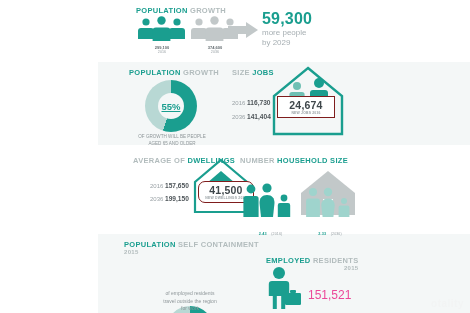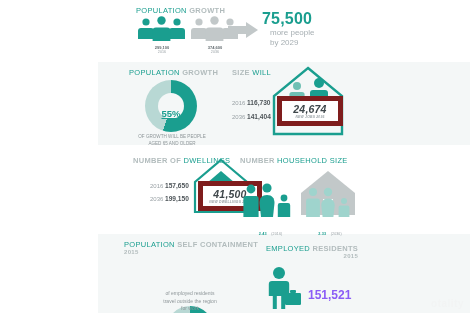--- a/index.html
+++ b/index.html
@@ -9,45 +9,45 @@
     font-family:"Liberation Sans",sans-serif;
     color:#6d7478;
     position:relative;
   }
   .band{position:absolute;left:0;width:470px;}
   .band.alt{background:#f4f7f7;}
   .stripe{position:absolute;left:0;width:98px;height:100%;background:#ffffff;}
   .sec{position:absolute;}
 
   .h{font-size:7.5px;letter-spacing:.3px;white-space:nowrap;}
-  .h b{color:#1a9e8f;font-weight:normal;}
+  .h b{color:#1a9e8f;font-weight:bold;}
   .h i{color:#b2bcbd;font-style:normal;font-weight:bold;margin-top:12px;}
   .h .yr{display:block;color:#b2bcbd;font-weight:bold;font-size:6px;}
 
   .tiny{font-size:3.6px;line-height:1.45;color:#9aa2a6;letter-spacing:.1px;}
   .tinyb{font-size:4px;color:#5f686c;font-weight:bold;}
   .tealtiny{font-size:3.8px;color:#1a9e8f;font-weight:bold;letter-spacing:.2px;}
 
   .big{color:#1a9e8f;font-size:16px;font-weight:bold;letter-spacing:.2px;}
-  .sub{color:#a7afb3;font-size:8px;line-height:1.25;margin-left:8px;}
+  .sub{color:#a7afb3;font-size:8px;line-height:1.25;}
 
   .row{font-size:6px;color:#9aa2a6;white-space:nowrap;}
   .row b{color:#4e5559;font-size:6.6px;}
 
   
   .donut{border-radius:50%;position:relative;}
   .donut .hole{position:absolute;border-radius:50%;background:#ffffff;
-    display:flex;align-items:flex-end;justify-content:center;
+    display:flex;align-items:center;justify-content:center;
     color:#1a9e8f;font-weight:bold;text-decoration:underline;}
   .donut.onalt .hole{background:#f4f7f7;}
 
   .cap{font-size:4.6px;line-height:1.5;color:#8e9699;text-align:center;}
 
-  .badge{position:absolute;background:#ffffff;border:5px solid #7f1d1d;
-    text-align:center;padding:2px 4px;font-style:italic;}
+  .badge{position:absolute;background:#ffffff;border:1px solid #7f1d1d;
+    text-align:center;padding:2px 4px;}
   .badge .n{color:#3f474b;font-size:10.5px;font-weight:bold;letter-spacing:.2px;}
   .badge .l{color:#9aa2a6;font-size:3.4px;font-weight:bold;letter-spacing:.2px;white-space:nowrap;}
 
   .wm{position:absolute;right:6px;bottom:4px;font-size:10px;color:#f2f4f4;
       letter-spacing:.5px;font-weight:bold;}
   svg{display:block;overflow:visible;}
 </style>
 </head>
 <body>
 
@@ -99,21 +99,21 @@
   </div>
 </div>
 
 <div class="sec" style="left:228px;top:22px;">
   <svg width="30" height="16" viewBox="0 0 30 16">
     <path d="M0 4h18V0l12 8-12 8v-4H0z" fill="#c2c8c9"></path>
   </svg>
 </div>
 
 <div class="sec" style="left:262px;top:10px;">
-  <div class="big">75,500</div>
+  <div class="big">59,300</div>
   <div class="sub">more people</div>
   <div class="sub">by 2029</div>
 </div>
 
 <div class="sec" style="left:129px;top:68px;">
   <div class="h">
     <b>POPULATION</b>
     <i>GROWTH</i>
   </div>
 </div>
@@ -124,21 +124,21 @@
     <span>55%</span>
   </div>
 </div>
 <div class="sec cap" style="left:132px;top:134px;width:80px;">
   <span>OF GROWTH WILL BE PEOPLE AGED 65 AND OLDER</span>
 </div>
 
 <div class="sec" style="left:232px;top:68px;">
   <div class="h">
     <i>SIZE</i>
-    <b>WILL</b>
+    <b>JOBS</b>
   </div>
 </div>
 
 <div class="sec" style="left:232px;top:99px;">
   <div class="row" style="margin-bottom:7px;">
     <span>2016</span>
     <b>116,730</b>
   </div>
   <div class="row">
     <span>2036</span>
@@ -161,21 +161,21 @@
     </g>
   </svg>
 </div>
 <div class="badge" style="left:277px;top:96px;width:48px;">
   <div class="n">24,674</div>
   <div class="l">NEW JOBS 2036</div>
 </div>
 
 <div class="sec" style="left:133px;top:156px;">
   <div class="h">
-    <i>NUMBER OF</i>
+    <i>AVERAGE OF</i>
     <b>DWELLINGS</b>
   </div>
 </div>
 
 <div class="sec" style="left:150px;top:182px;">
   <div class="row" style="margin-bottom:6px;">
     <span>2016</span>
     <b>157,650</b>
   </div>
   <div class="row">
@@ -184,21 +184,21 @@
   </div>
 </div>
 
 <div class="sec" style="left:193px;top:158px;">
   <svg width="56" height="56" viewBox="0 0 56 56">
     <path d="M28 2 54 24v30H2V24z" fill="none" stroke="#1a9e8f" stroke-width="2.2"></path>
     <path d="M28 13 42 25v12H14V25z" fill="#1a9e8f"></path>
     <rect x="24" y="29" width="8" height="8" fill="#ffffff"></rect>
   </svg>
 </div>
-<div class="badge" style="left:198px;top:181px;width:46px;">
+<div class="badge" style="left:198px;top:181px;width:46px;border-radius:7px;">
   <div class="n">41,500</div>
   <div class="l">NEW DWELLINGS 2036</div>
 </div>
 
 <div class="sec" style="left:240px;top:156px;">
   <div class="h">
     <i>NUMBER</i>
     <b>HOUSEHOLD SIZE</b>
   </div>
 </div>
@@ -257,35 +257,35 @@
 <div class="sec donut onalt" style="left:166px;top:254px;width:48px;height:48px;
             background:conic-gradient(#1a9e8f 0deg 83deg,#b8d8d4 83deg 360deg);">
   
 </div>
 <div class="sec cap" style="left:150px;top:290px;width:80px;font-size:5px;">
   <div>of employed residents</div>
   <div>travel outside the region</div>
   <div>for work</div>
 </div>
 
-<div class="sec" style="left:266px;top:244px;">
+<div class="sec" style="left:266px;top:256px;">
   <div class="h">
     <b>EMPLOYED</b>
     <i>RESIDENTS</i>
     <span class="yr" style="text-align:right;">2015</span>
   </div>
 </div>
 
 <div class="sec" style="left:263px;top:266px;">
   <svg width="42" height="44" viewBox="0 0 42 44">
     <g fill="#1a9e8f">
       <circle cx="16" cy="7" r="6"></circle>
       <path d="M9 15h14a3.2 3.2 0 0 1 3.2 3.2V30h-4v13h-4V30h-4.4v13h-4V30H5.8V18.2A3.2 3.2 0 0 1 9 15z"></path>
       <rect x="22" y="27" width="16" height="12" rx="1.2"></rect>
       <rect x="27" y="24" width="6" height="3" rx="1"></rect>
     </g>
   </svg>
 </div>
 <div class="sec" style="left:308px;top:285px;">
-  <span style="color:#8b5cf6;font-size:12px;font-weight:bold;">151,521</span>
+  <span style="color:#ec4899;font-size:12px;font-weight:normal;">151,521</span>
 </div>
 
 <div class="wm">otality</div>
 
 </body></html>

